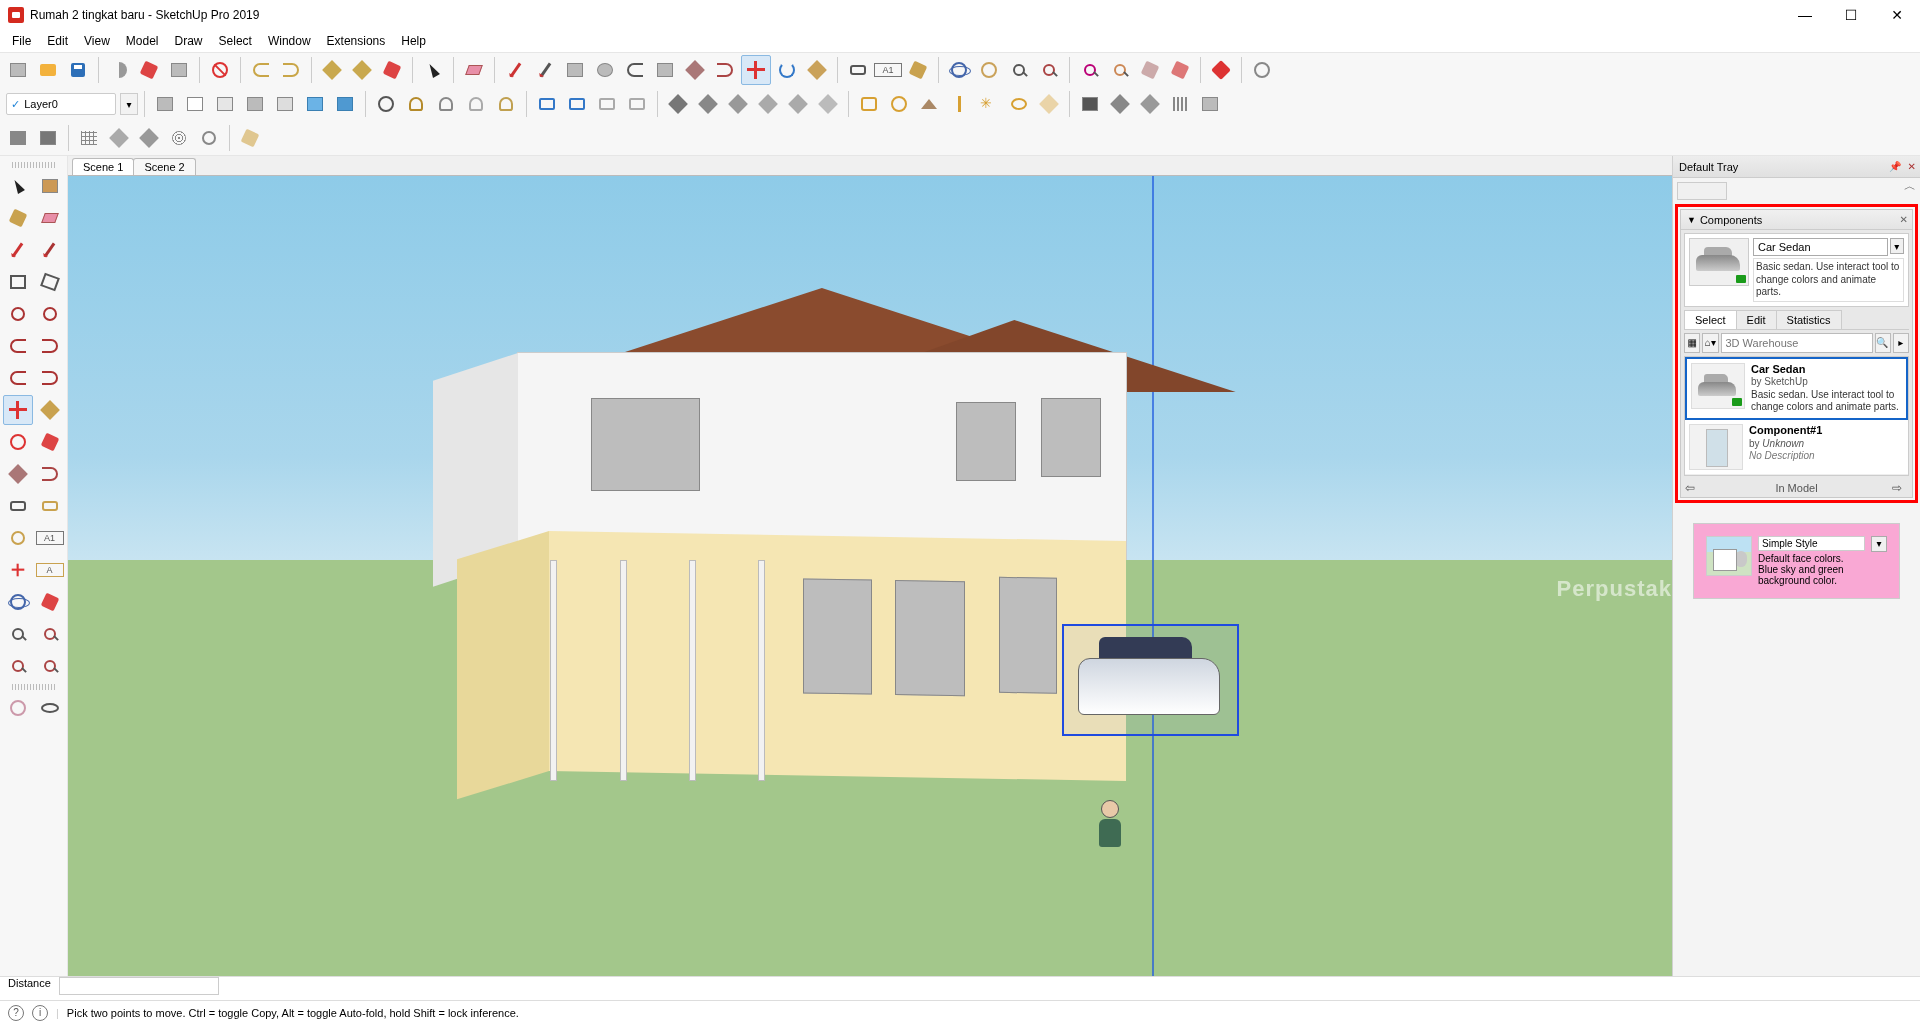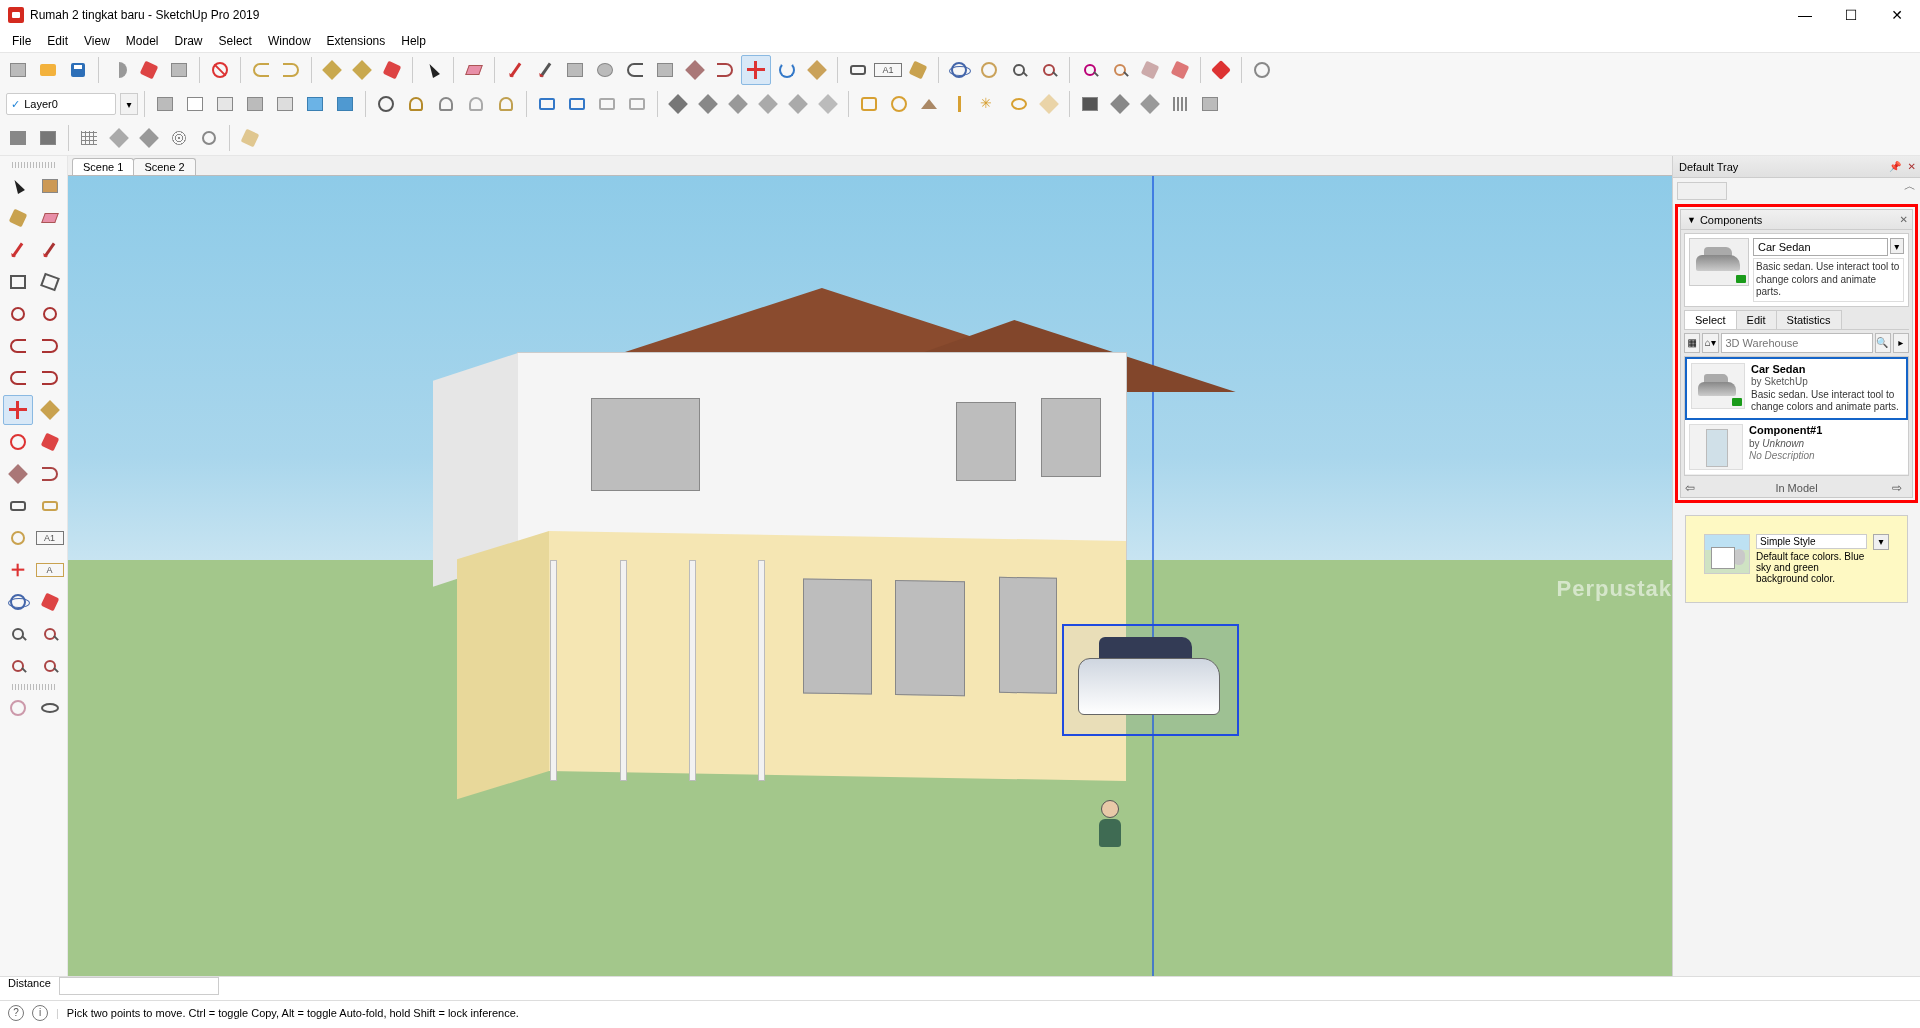--- a/index.html
+++ b/index.html
@@ -86,21 +86,21 @@
 .ci-meta{flex:1;font-size:10px;line-height:1.25;}
 .ci-name{font-weight:bold;font-size:11px;}
 .ci-by{color:#555;}
 .ci-by i{font-style:italic;}
 .ci-desc{color:#333;}
 .no-desc{font-style:italic;color:#777;}
 
 .comp-nav{display:flex;align-items:center;justify-content:space-between;padding:2px 4px;font-size:11px;color:#555;}
 .comp-nav .navb{width:16px;font-size:12px;cursor:default;}
 
-.styles-row{display:flex;gap:6px;padding:18px;border:1px solid #ccc;margin:12px;background:#fef9c3;}
+.styles-row{display:flex;gap:6px;padding:12px;border:1px solid #ccc;margin:20px;background:#f9a8d4;}
 .style-thumb{width:46px;height:40px;border:1px solid #ccc;position:relative;flex-shrink:0;background:linear-gradient(#bde1f3 40%,#cfe3c3 40%);}
 .style-thumb::after{content:"";position:absolute;width:22px;height:20px;background:#fff;border:1px solid #999;left:6px;top:12px;}
 .style-thumb::before{content:"";position:absolute;width:12px;height:16px;background:#c9c9c9;border-radius:50%/40%;right:4px;top:14px;}
 .style-meta{flex:1;font-size:10px;}
 .style-name{border:1px solid #ccc;padding:1px 3px;margin-bottom:2px;background:#fff;}
 
 .tray-collapse{position:absolute;top:22px;right:4px;font-size:12px;color:#555;}
 
 
 .dimbar{height:24px;border-top:1px solid #ddd;display:flex;align-items:flex-start;font-size:11px;padding:0 8px;gap:8px;background:#fff;}

